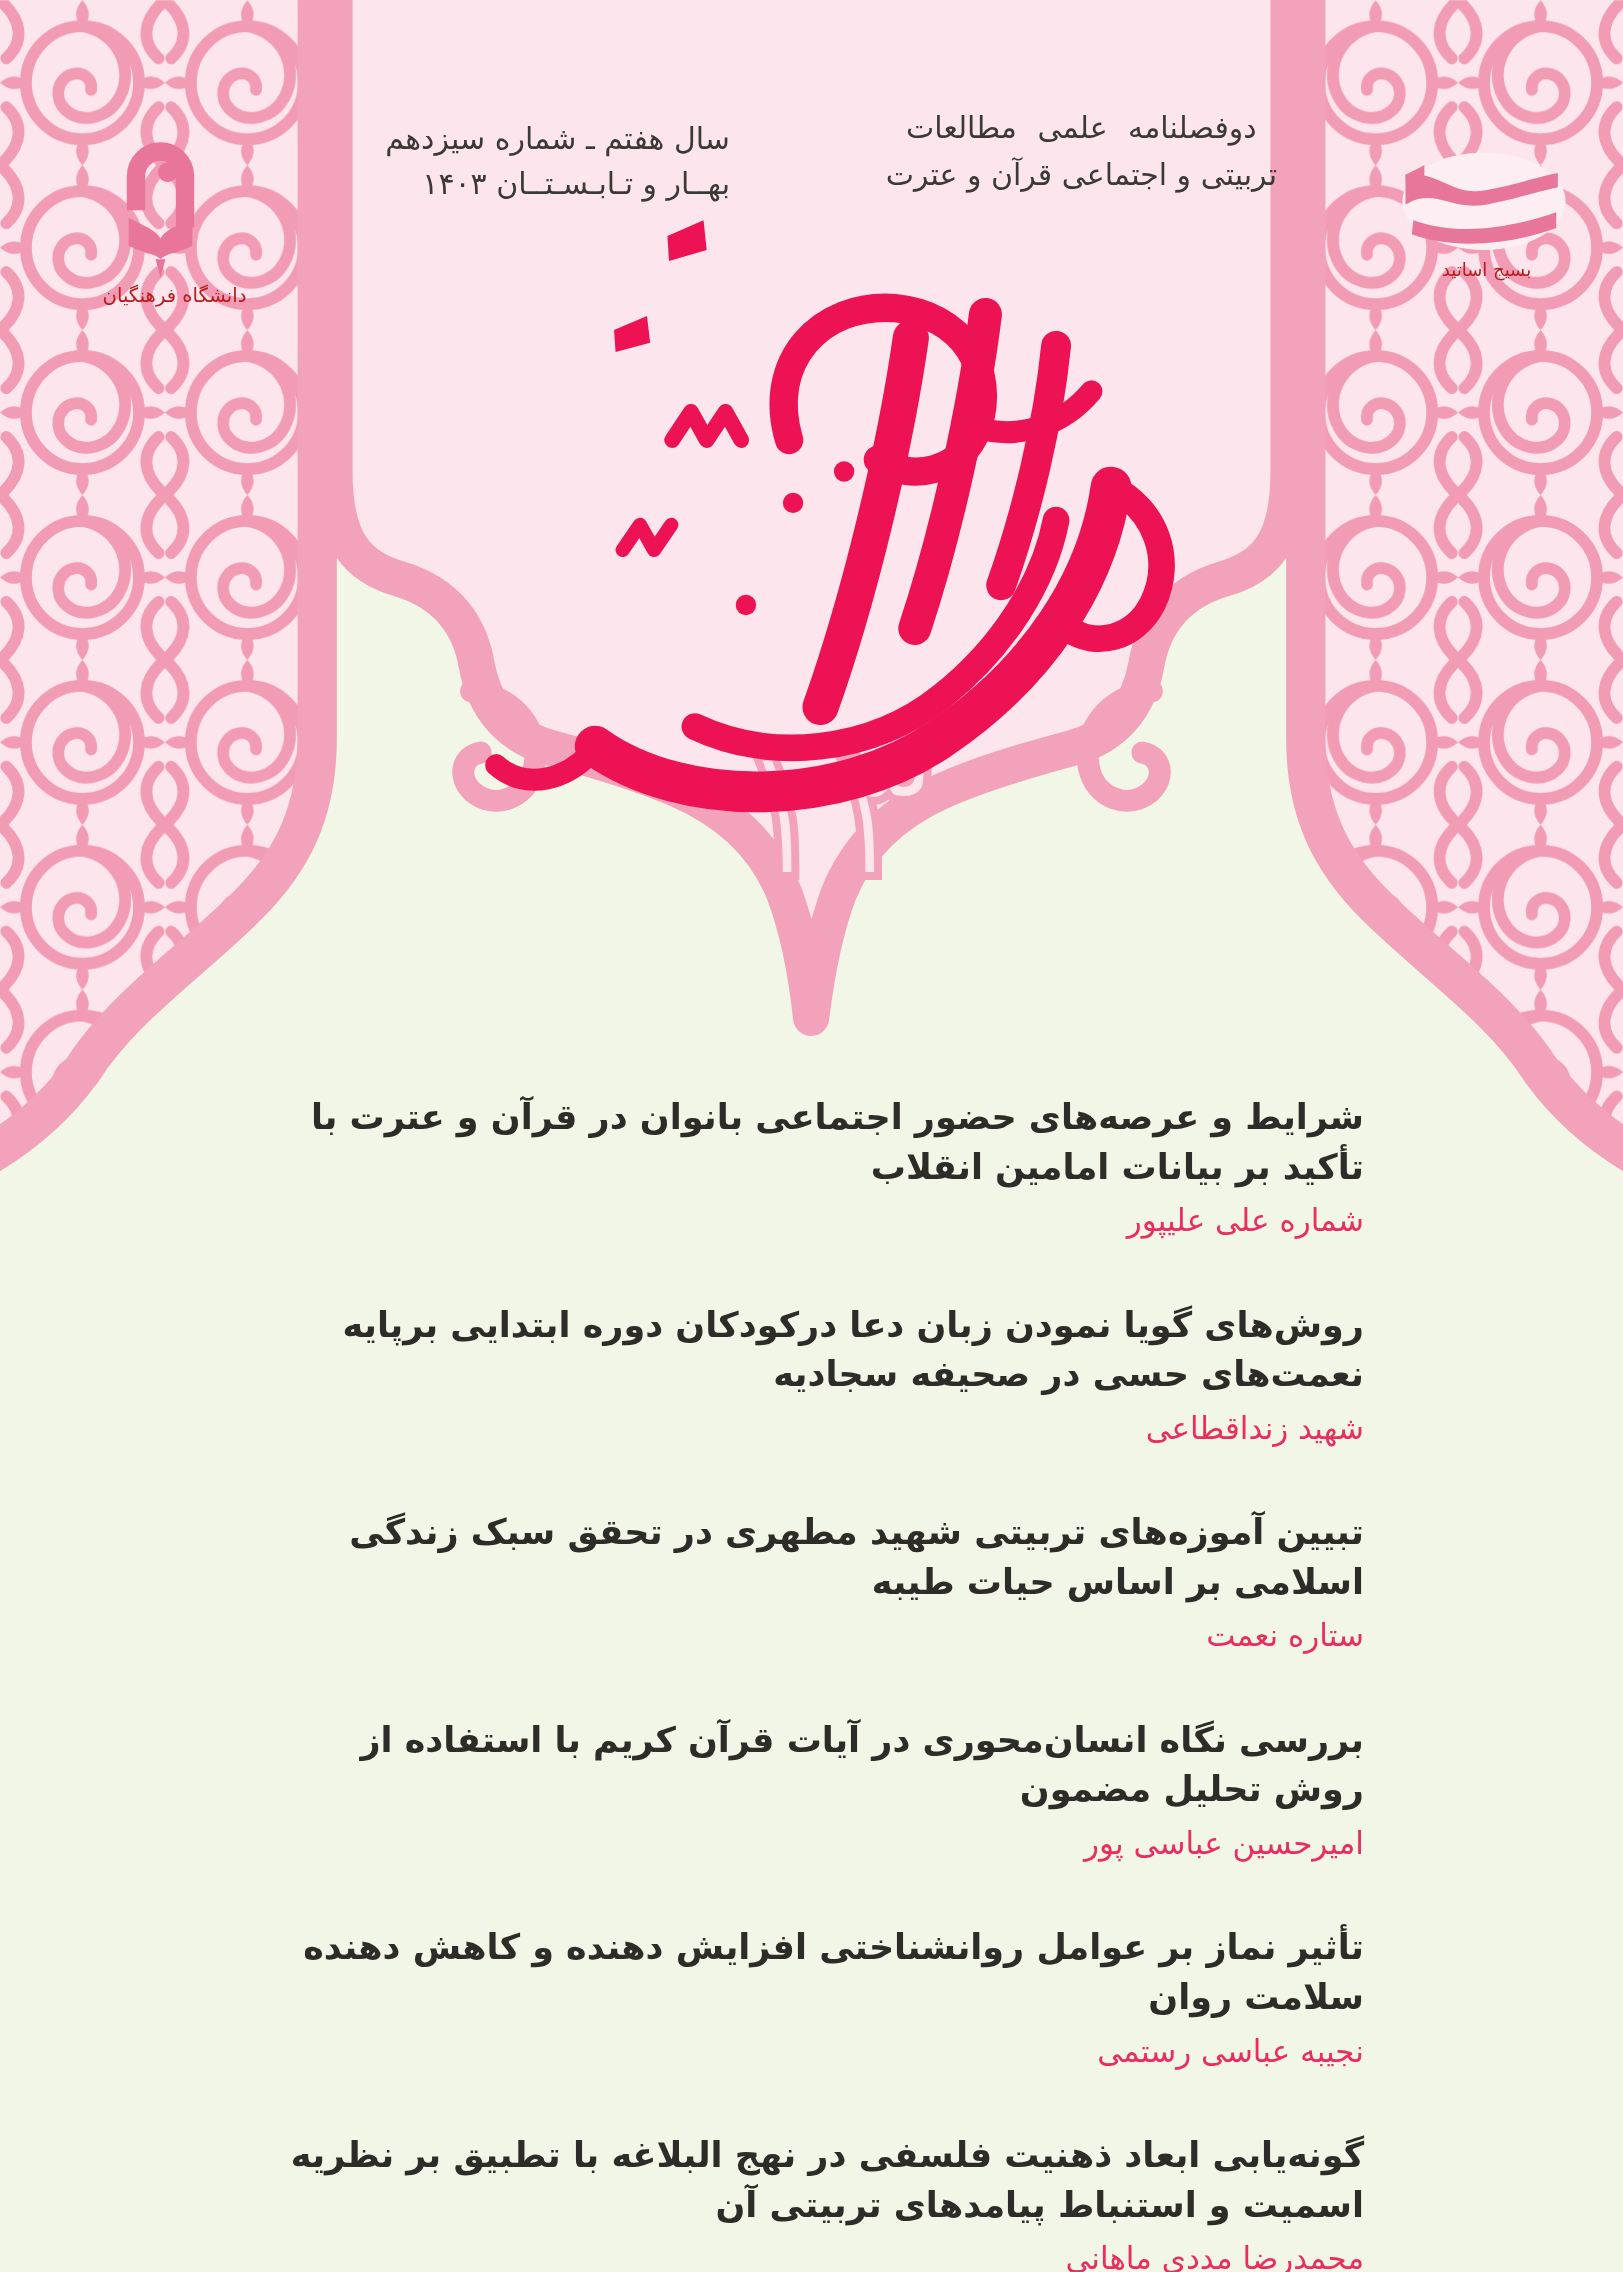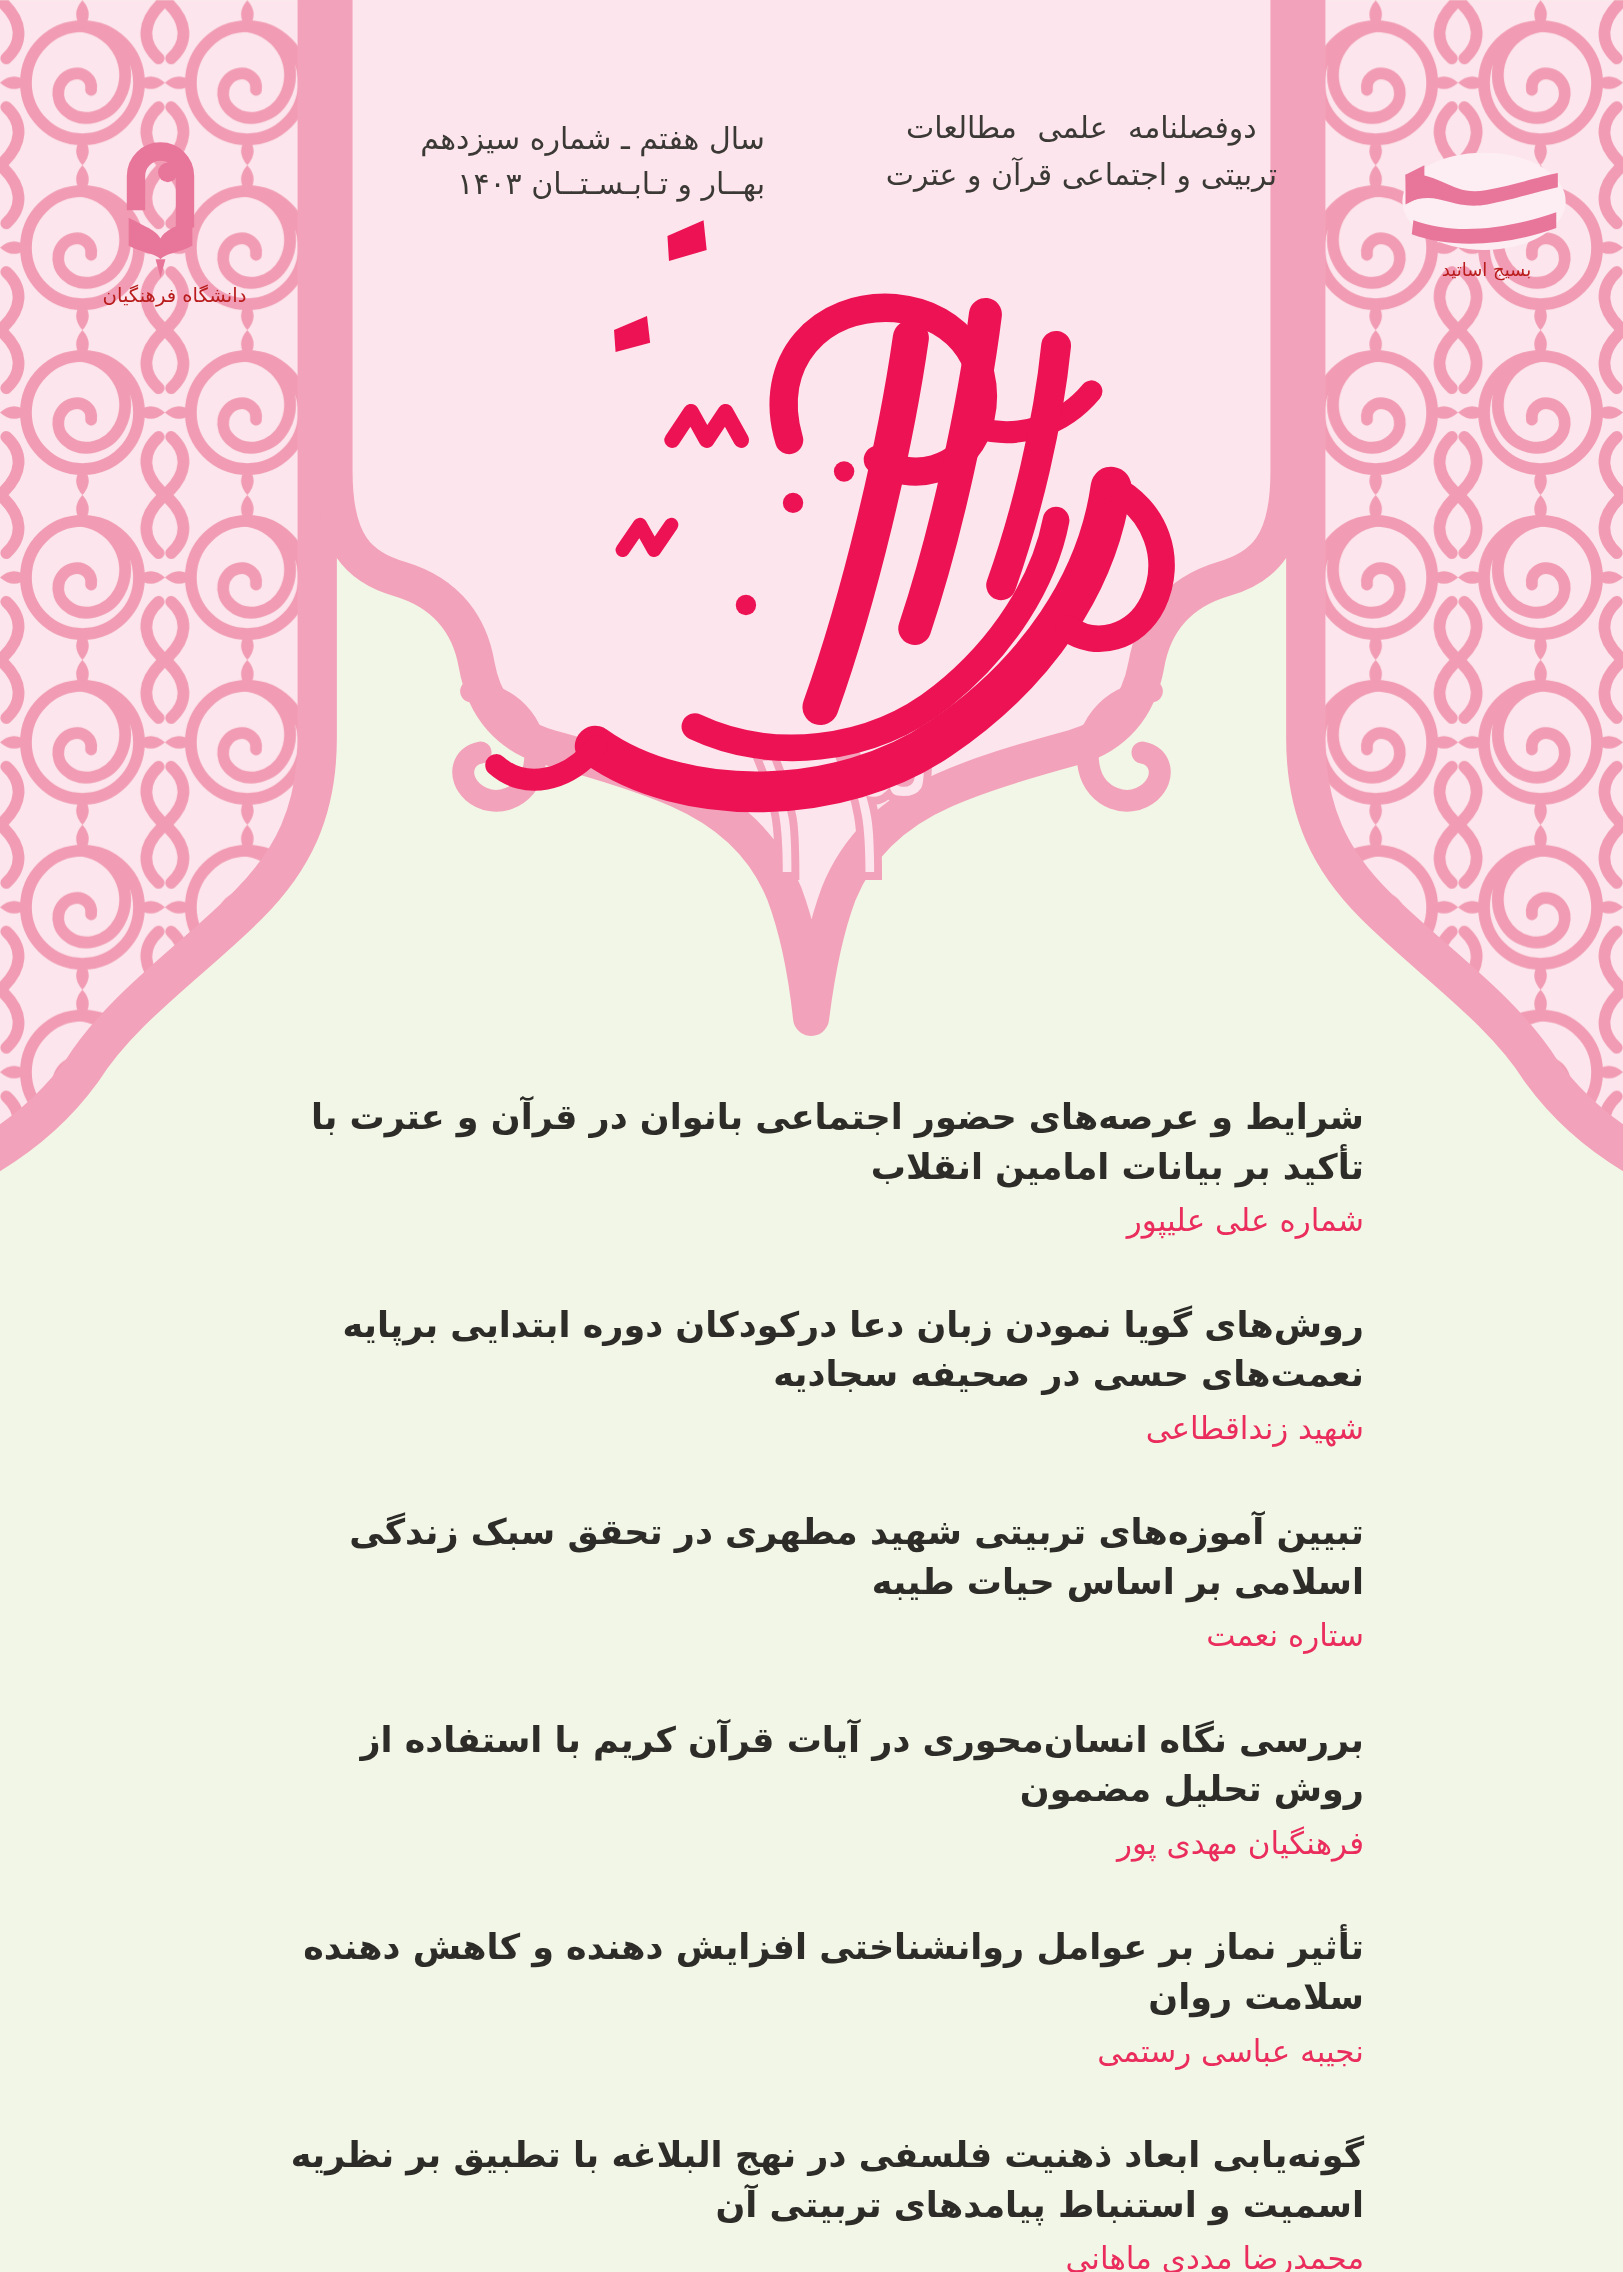--- a/index.html
+++ b/index.html
@@ -4,21 +4,21 @@
 <style>
   html,body{margin:0;padding:0;background:#f2f6e6;}
   .page{
     position:relative;width:1623px;height:2273px;
     background:#f2f6e6;overflow:hidden;
     font-family:"DejaVu Sans","Liberation Sans",sans-serif;
     direction:rtl;
   }
   svg.bg{position:absolute;left:0;top:0;width:1623px;height:2273px;display:block;}
   .issue-info{
-    position:absolute;top:116px;right:858px;text-align:right;
+    position:absolute;top:116px;right:893px;text-align:right;
     color:#3b3936;font-size:30px;line-height:1.5;white-space:nowrap;
   }
   .journal-name{
     position:absolute;top:105px;right:346px;text-align:right;
     color:#3b3936;font-size:30px;line-height:1.55;white-space:nowrap;
   }
   .journal-name .line1{word-spacing:11px;text-align:center;}
   .logo-caption{position:absolute;color:#b91c1c;text-align:center;white-space:nowrap;}
   .farhangian-caption{top:284px;left:88px;width:173px;font-size:19.6px;}
   .basij-caption{top:259px;left:1412px;width:149px;font-size:18px;}
@@ -141,21 +141,21 @@
     <div class="article">
       <div class="article-title">روش‌های گویا نمودن زبان دعا درکودکان دوره ابتدایی برپایه نعمت‌های حسی در صحیفه سجادیه</div>
       <div class="article-author">شهید زنداقطاعی</div>
     </div>
     <div class="article">
       <div class="article-title">تبیین آموزه‌های تربیتی شهید مطهری در تحقق سبک زندگی اسلامی بر اساس حیات طیبه</div>
       <div class="article-author">ستاره نعمت</div>
     </div>
     <div class="article">
       <div class="article-title">بررسی نگاه انسان‌محوری در آیات قرآن کریم با استفاده از روش تحلیل مضمون</div>
-      <div class="article-author">فرهنگیان مهدی پور</div>
+      <div class="article-author">امیرحسین عباسی پور</div>
     </div>
     <div class="article">
       <div class="article-title">تأثیر نماز بر عوامل روانشناختی افزایش دهنده و کاهش دهنده سلامت روان</div>
       <div class="article-author">نجیبه عباسی رستمی</div>
     </div>
     <div class="article">
       <div class="article-title">گونه‌یابی ابعاد ذهنیت فلسفی در نهج البلاغه با تطبیق بر نظریه اسمیت و استنباط پیامدهای تربیتی آن</div>
       <div class="article-author">محمدرضا مددی ماهانی</div>
     </div>
   </div>

